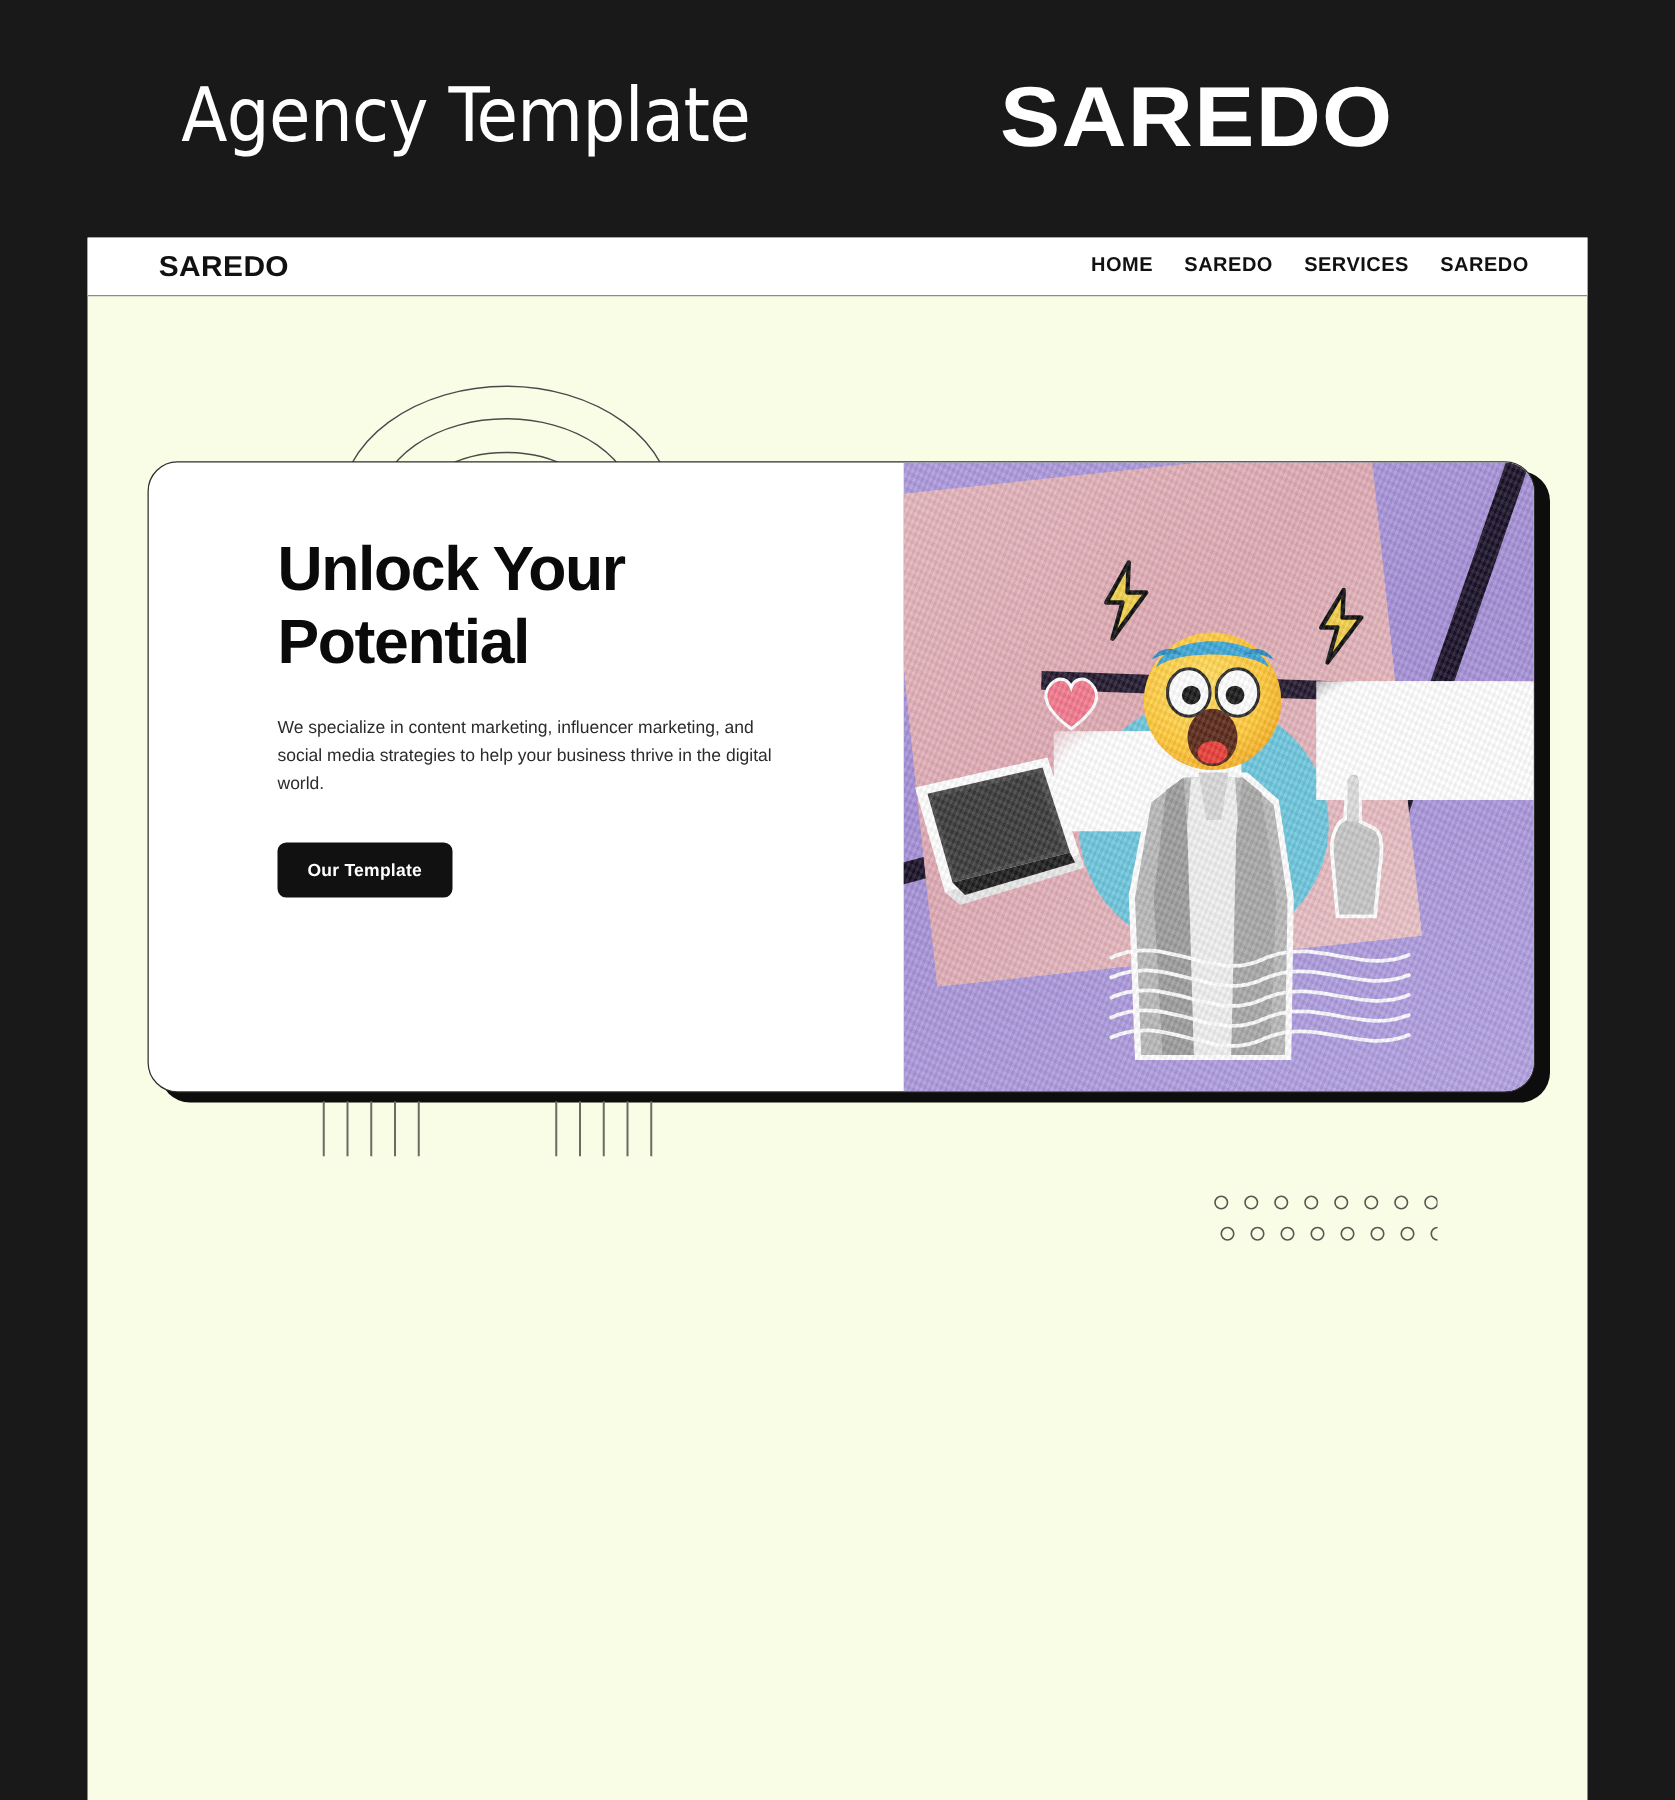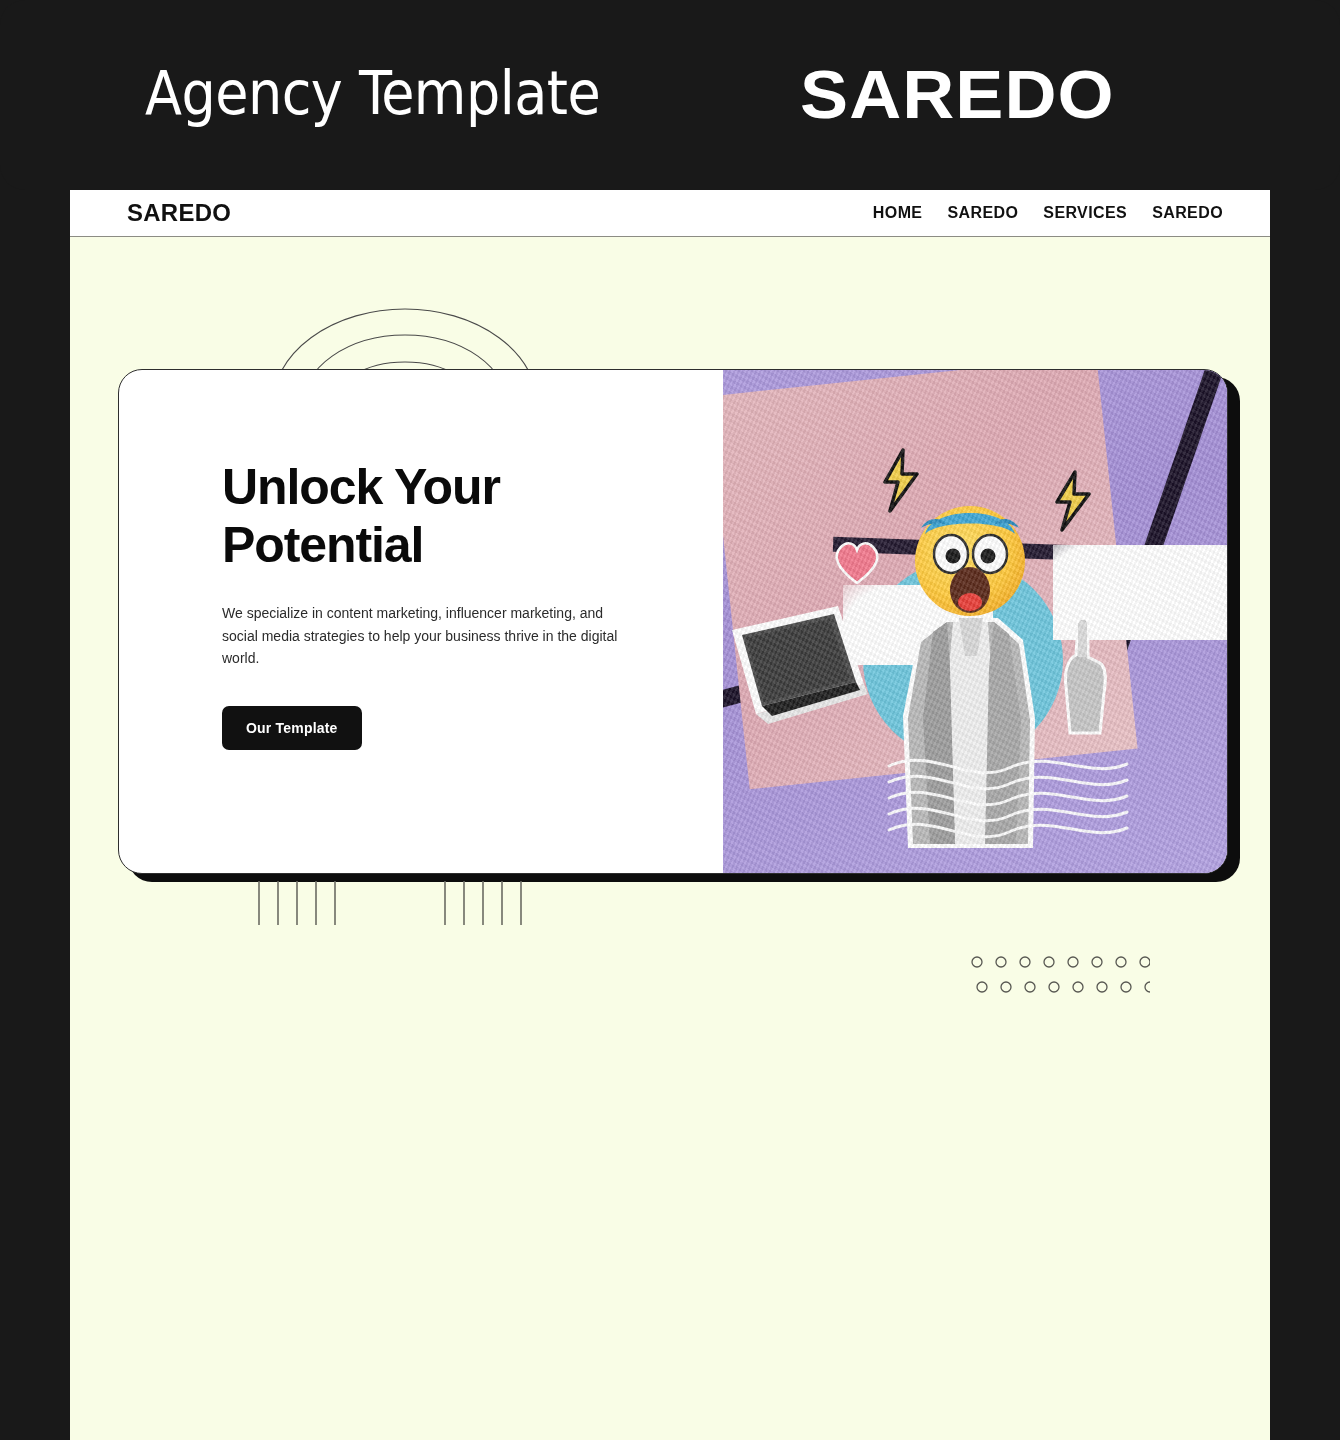--- a/index.html
+++ b/index.html
@@ -64,21 +64,21 @@
     width:1112px; height:505px;
     background:#0d0d0d; border-radius:24px;
   }
   .hero-card {
     position:absolute; left:48px; top:132px;
     width:1110px; height:505px;
     background:#ffffff; border:1px solid #2e2e2e;
     border-radius:24px; overflow:hidden;
     display:flex;
   }
-  .hero-left { width:605px; padding:88px 0 0 103px; position:relative; }
+  .hero-left { width:605px; padding:56px 0 0 103px; position:relative; }
   .hero-h1 {
     font-size:50px; font-weight:900; color:#0a0a0a;
     line-height:1.16; letter-spacing:-1.1px; max-width:420px;
   }
   .hero-p {
     margin-top:28px; font-size:14px; color:#2b2b2b;
     line-height:1.62; max-width:420px; font-weight:400;
   }
   .hero-btn {
     display:inline-block; margin-top:36px;

